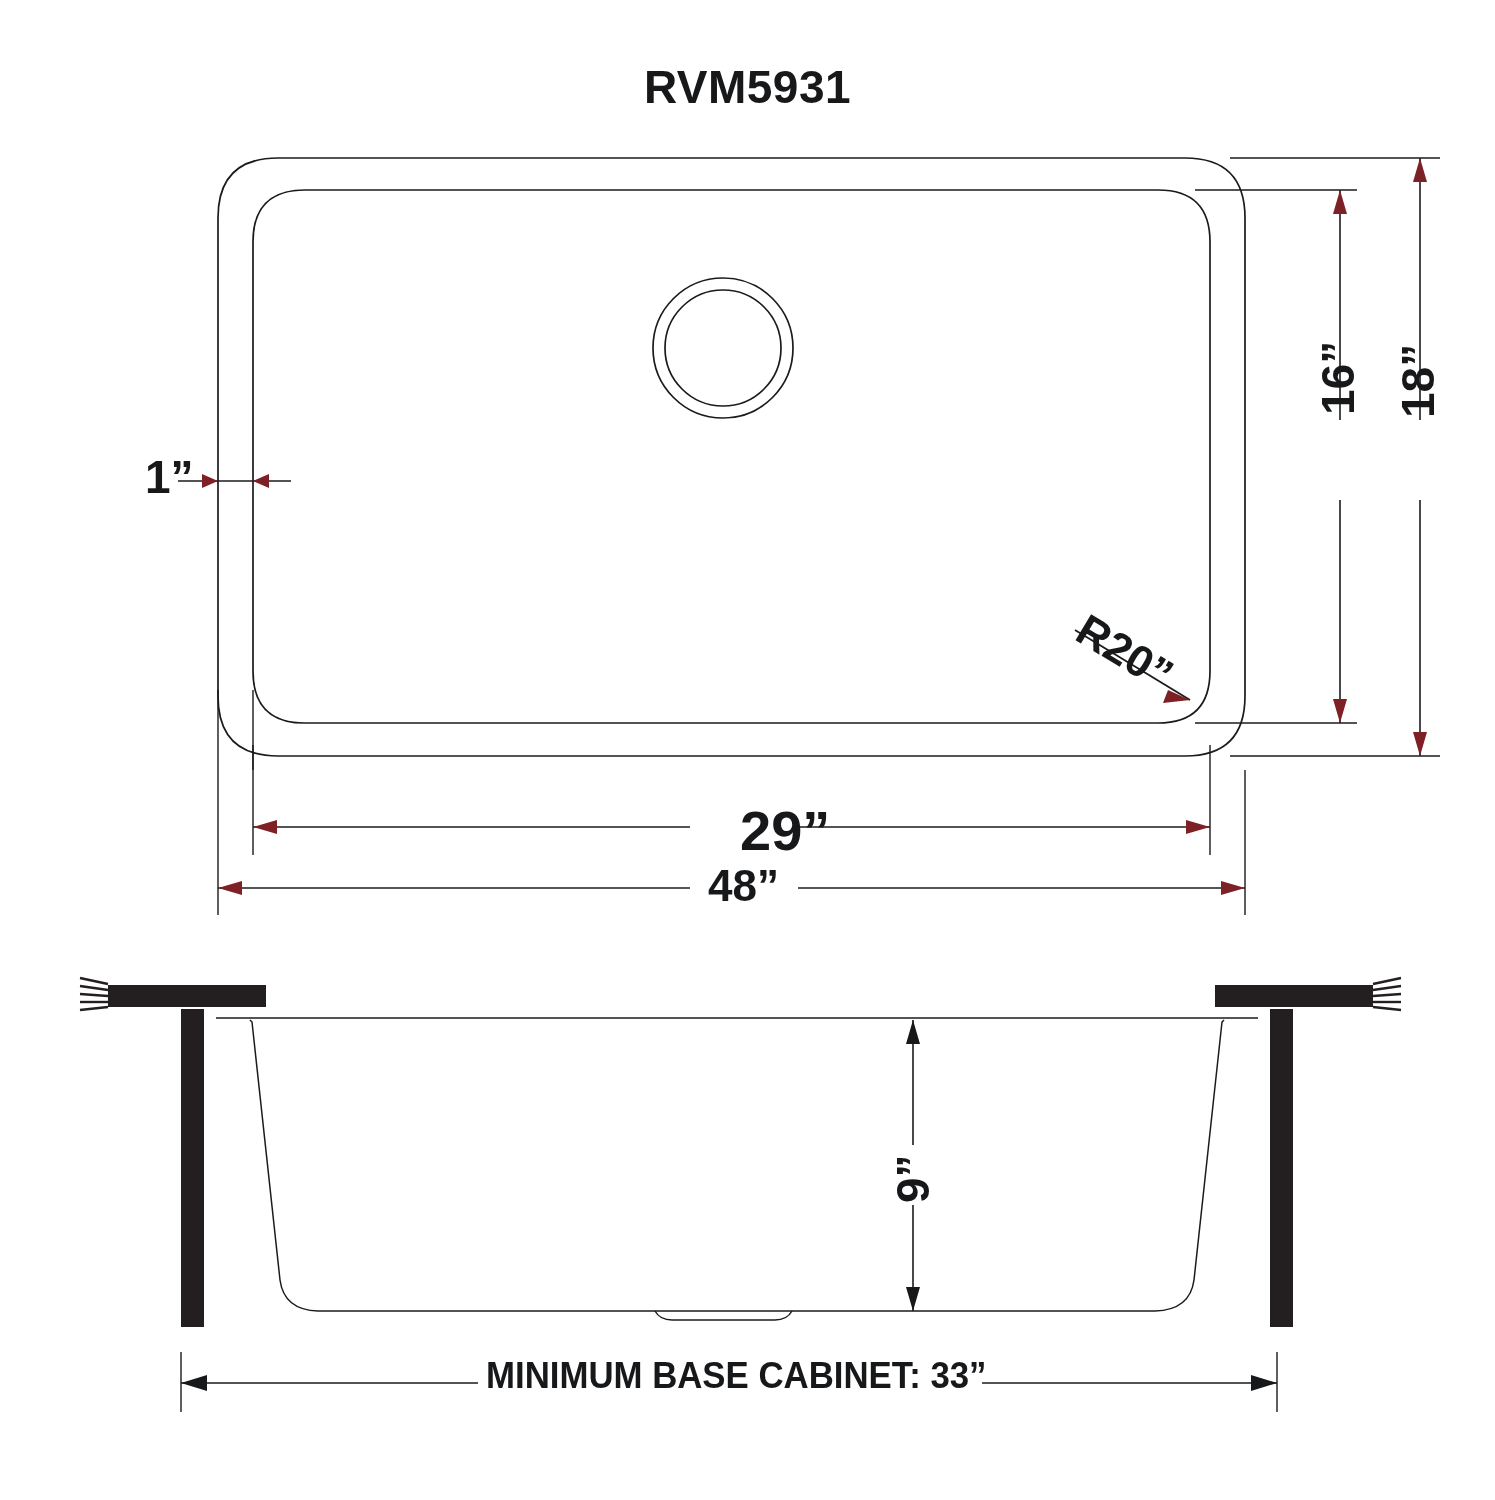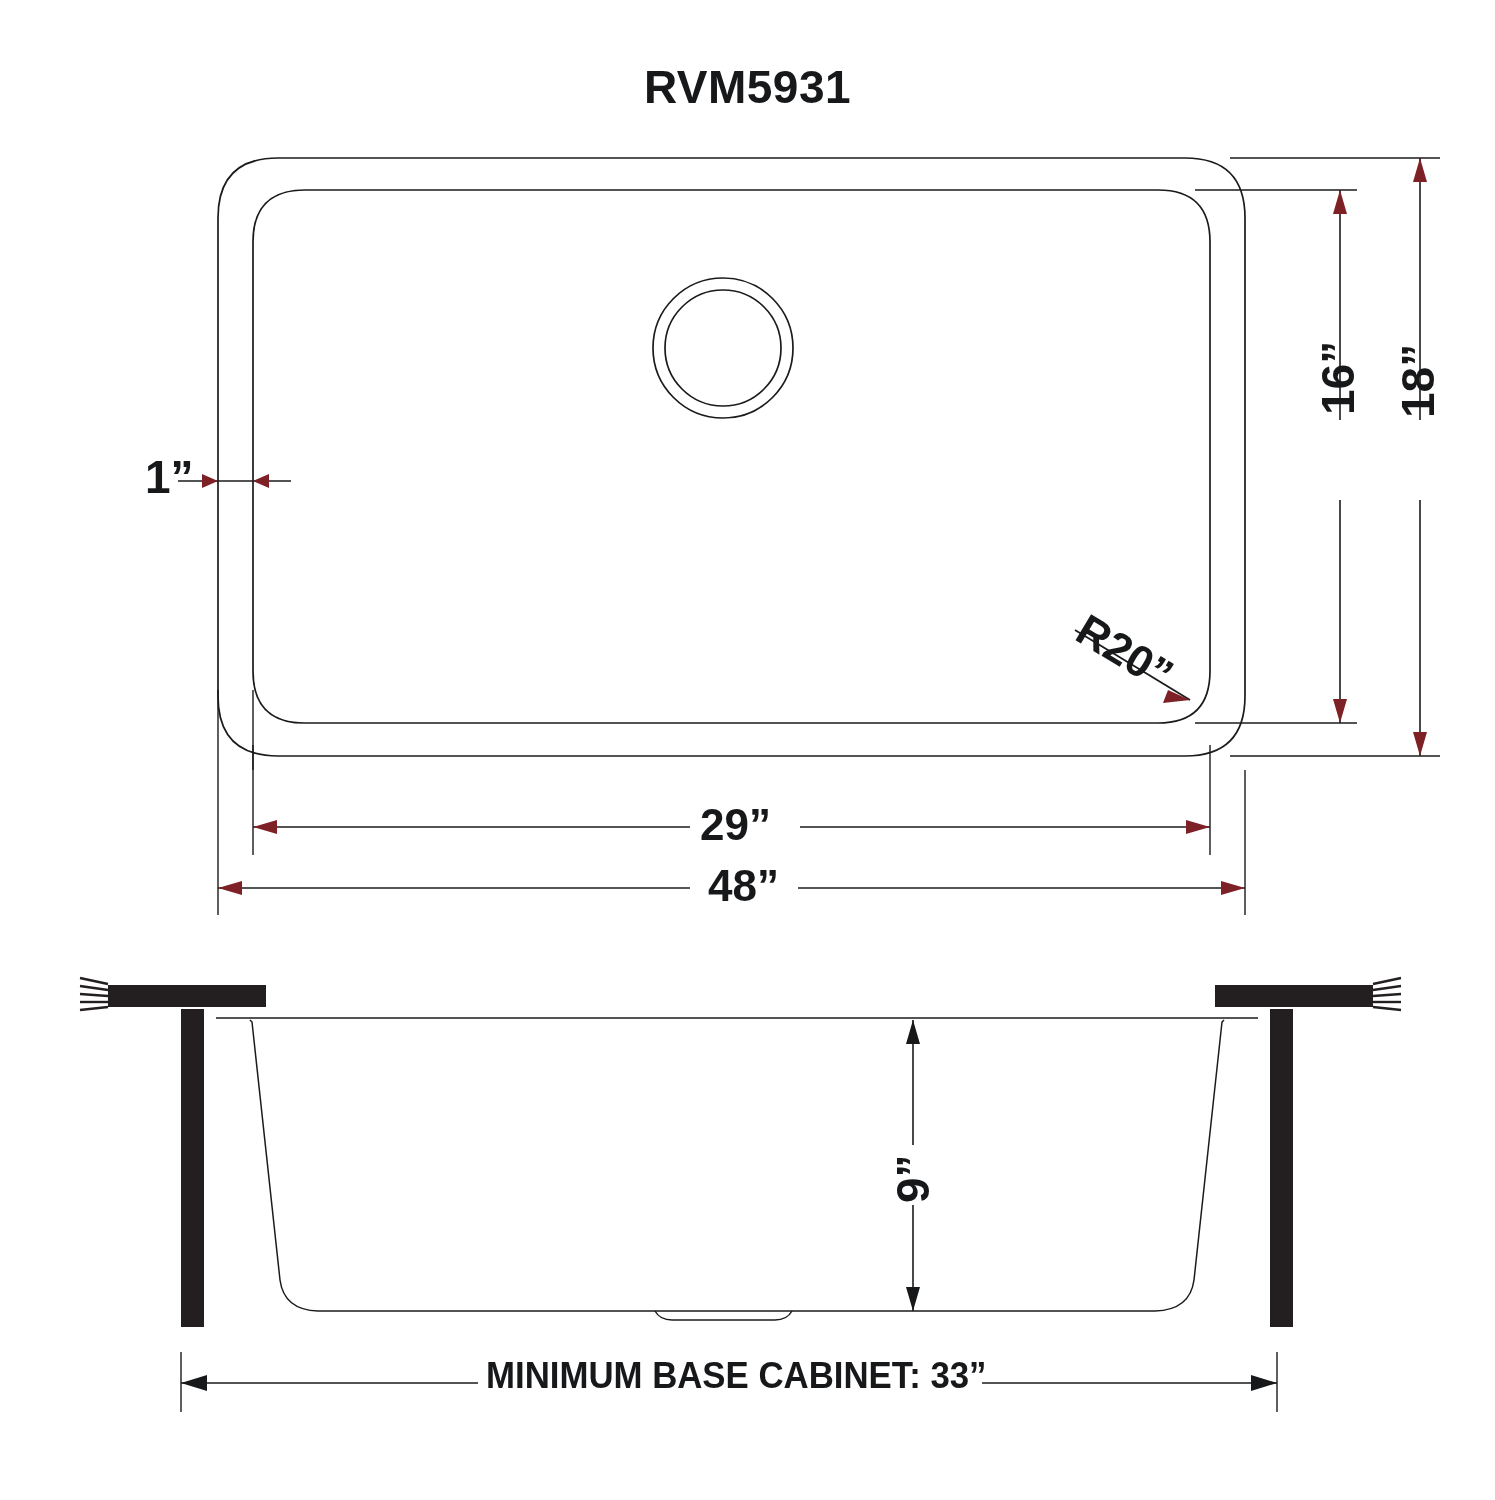--- a/index.html
+++ b/index.html
@@ -206,21 +206,21 @@
   </svg>
 
   <div class="label-box" style="left:145px; top:454px; font-size:46px;">1”</div>
 
   <div class="label-box" style="left:1315px; top:415px; font-size:46px; transform:rotate(-90deg); transform-origin:0 0;">16”</div>
 
   <div class="label-box" style="left:1395px; top:418px; font-size:46px; transform:rotate(-90deg); transform-origin:0 0;">18”</div>
 
   <div class="label-box" style="left:1092px; top:607px; font-size:44px; transform:rotate(31deg); transform-origin:0 0;">R20”</div>
 
-  <div class="label-box" style="left:700px; top:803px; font-size:44px;">29”</div>
+  <div class="label-box" style="left:740px; top:803px; font-size:56px;">29”</div>
 
   <div class="label-box" style="left:708px; top:864px; font-size:44px;">48”</div>
 
   <div class="label-box" style="left:890px; top:1203px; font-size:46px; transform:rotate(-90deg); transform-origin:0 0;">9”</div>
 
   <div class="label-box" style="left:486px; top:1357px; font-size:37px; transform:scaleX(0.94); transform-origin:0 0;">MINIMUM BASE CABINET: 33”</div>
 
 </div>
 
 </body></html>

